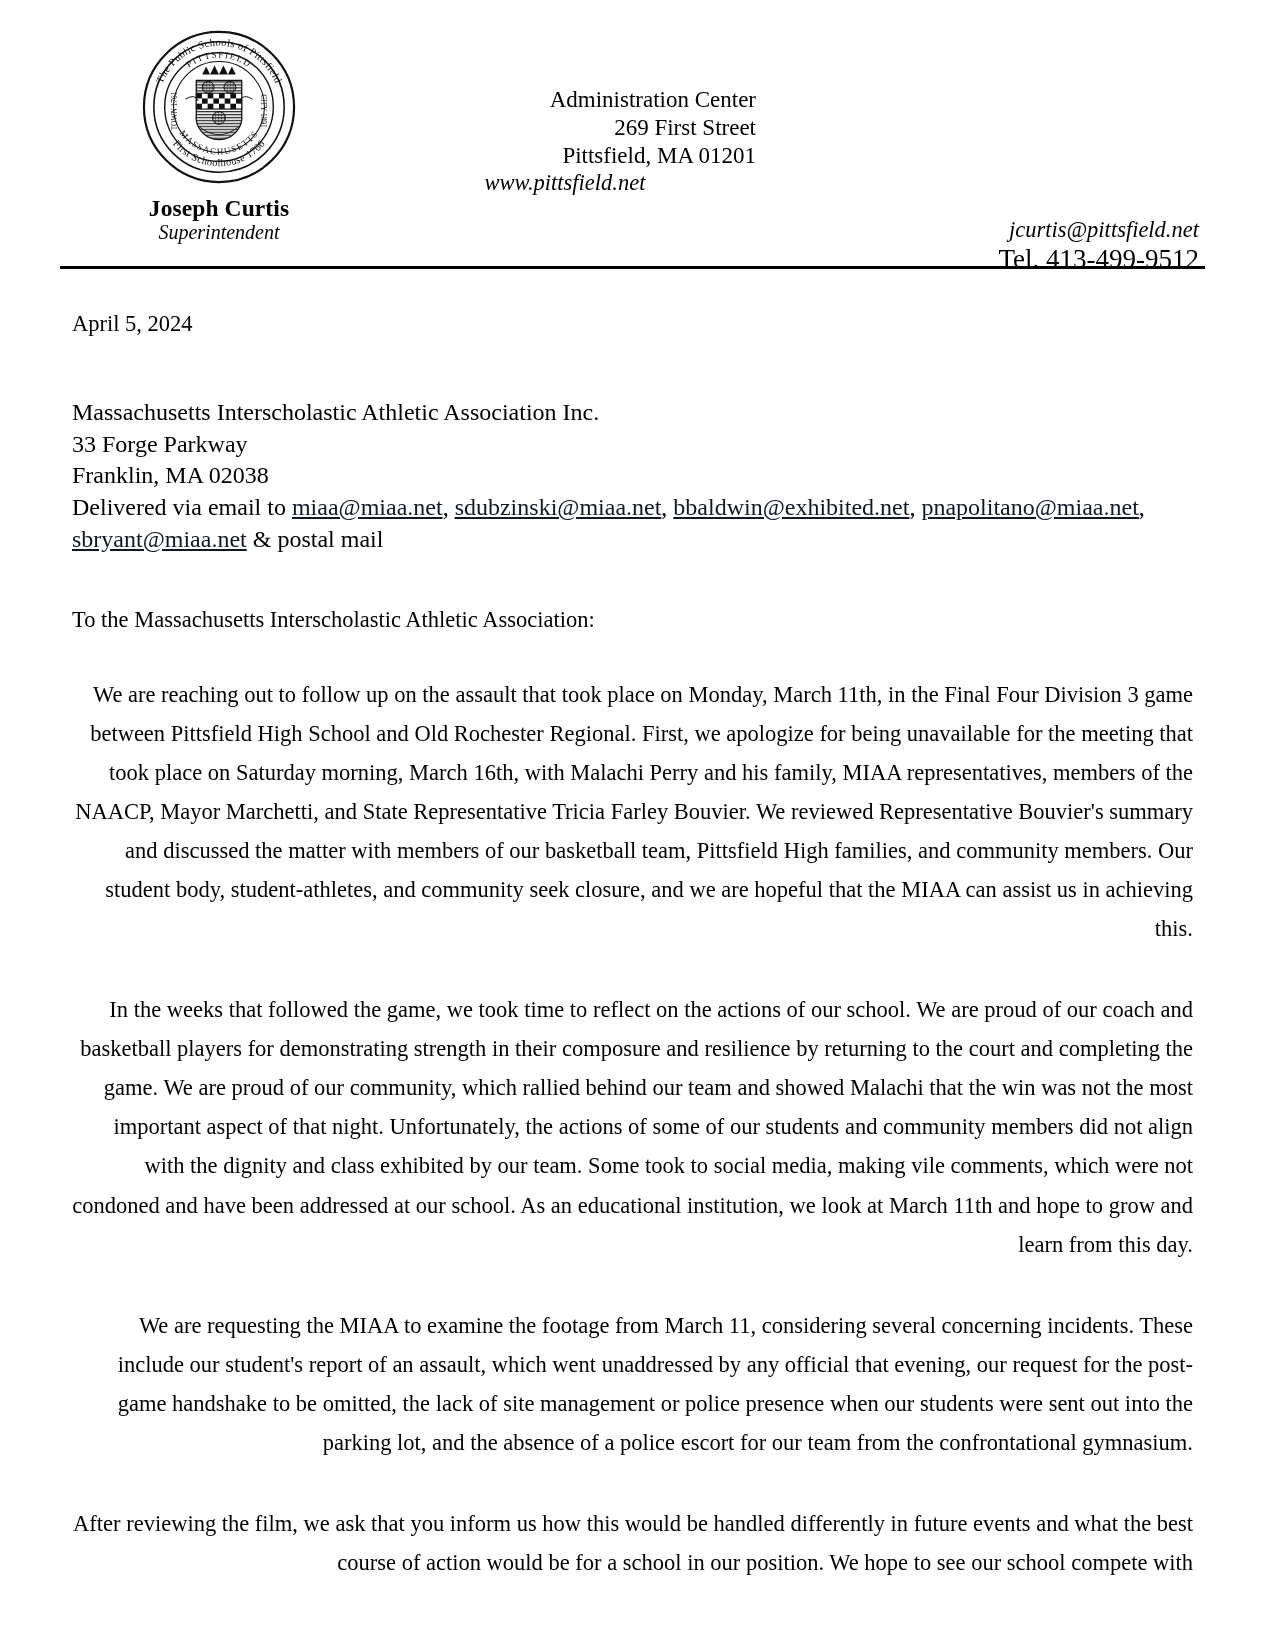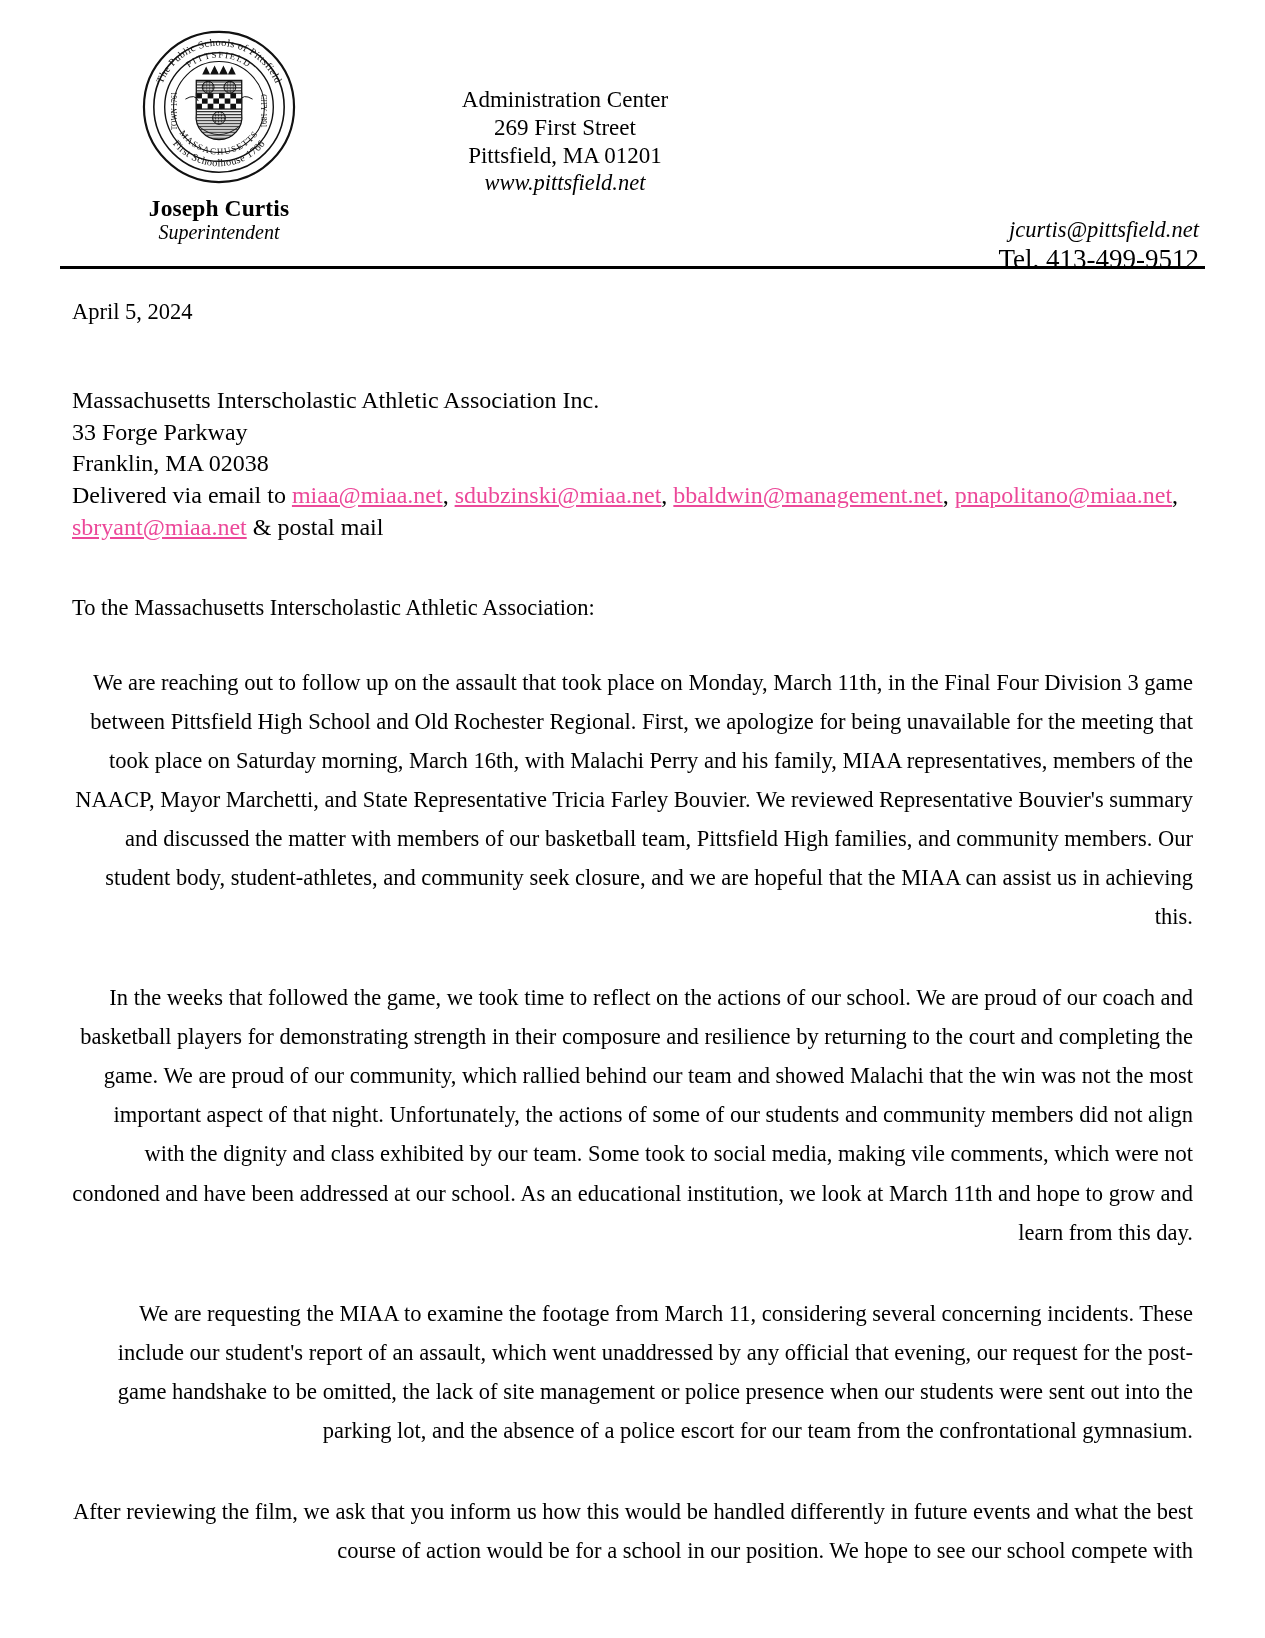--- a/index.html
+++ b/index.html
@@ -71,20 +71,21 @@
   .org-name {
     font-size: 24.5px;
     font-weight: bold;
     font-style: italic;
     letter-spacing: .1px;
     margin-bottom: 17px;
   }
   .addr-line {
     font-size: 23px;
     line-height: 1.22;
+    text-align: right;
   }
   .web {
     font-size: 22.5px;
     font-style: italic;
     text-align: center;
   }
   .lh-right {
     flex: 1 1 auto;
     text-align: right;
     padding-top: 190px;
@@ -105,39 +106,39 @@
     left: 60px;
     right: 60px;
     top: 266px;
     height: 3px;
     background: #000000;
   }
 
   
   .letter-body {
     padding: 0 72px 0 72px;
-    margin-top: 48px;
+    margin-top: 60px;
     font-size: 22.5px;
   }
   .date {
     font-size: 22.5px;
     line-height: 1.2;
   }
   .recipient {
     margin-top: 60px;
     font-size: 24px;
     line-height: 1.318;
   }
   .recipient div { white-space: nowrap; }
   .delivery {
     white-space: normal !important;
     line-height: 1.318;
   }
   a.mail {
-    color: #ec4899;
+    color: #0f172a;
     text-decoration: underline;
   }
   .salutation {
     margin-top: 52px;
     font-size: 22.5px;
   }
   p.para {
     margin: 0;
     margin-top: 42px;
     font-size: 22.5px;
@@ -234,21 +235,21 @@
   </div>
 
   <div class="letter-body">
 
     <div class="date">April 5, 2024</div>
 
     <div class="recipient">
       <div>Massachusetts Interscholastic Athletic Association Inc.</div>
       <div>33 Forge Parkway</div>
       <div>Franklin, MA 02038</div>
-      <div class="delivery"><span>Delivered via email to </span><a class="mail" href="#">miaa@miaa.net</a><span>, </span><a class="mail" href="#">sdubzinski@miaa.net</a><span>, </span><a class="mail" href="#">bbaldwin@management.net</a><span>, </span><a class="mail" href="#">pnapolitano@miaa.net</a><span>, </span><a class="mail" href="#">sbryant@miaa.net</a><span> &amp; postal mail</span></div>
+      <div class="delivery"><span>Delivered via email to </span><a class="mail" href="#">miaa@miaa.net</a><span>, </span><a class="mail" href="#">sdubzinski@miaa.net</a><span>, </span><a class="mail" href="#">bbaldwin@exhibited.net</a><span>, </span><a class="mail" href="#">pnapolitano@miaa.net</a><span>, </span><a class="mail" href="#">sbryant@miaa.net</a><span> &amp; postal mail</span></div>
     </div>
 
     <div class="salutation">To the Massachusetts Interscholastic Athletic Association:</div>
 
     <p class="para">We are reaching out to follow up on the assault that took place on Monday, March 11th, in the Final Four Division 3 game between Pittsfield High School and Old Rochester Regional.  First, we apologize for being unavailable for the meeting that took place on Saturday morning, March 16th, with Malachi Perry and his family, MIAA representatives, members of the NAACP, Mayor Marchetti, and State Representative Tricia Farley Bouvier.  We reviewed Representative Bouvier's summary and discussed the matter with members of our basketball team, Pittsfield High families, and community members.  Our student body, student-athletes, and community seek closure, and we are hopeful that the MIAA can assist us in achieving this.</p>
     <p class="para">In the weeks that followed the game, we took time to reflect on the actions of our school. We are proud of our coach and basketball players for demonstrating strength in their composure and resilience by returning to the court and completing the game.  We are proud of our community, which rallied behind our team and showed Malachi that the win was not the most important aspect of that night.  Unfortunately, the actions of some of our students and community members did not align with the dignity and class exhibited by our team.  Some took to social media, making vile comments, which were not condoned and have been addressed at our school.  As an educational institution, we look at March 11th and hope to grow and learn from this day.</p>
     <p class="para">We are requesting the MIAA to examine the footage from March 11, considering several concerning incidents. These include our student's report of an assault, which went unaddressed by any official that evening, our request for the post-game handshake to be omitted, the lack of site management or police presence when our students were sent out into the parking lot, and the absence of a police escort for our team from the confrontational gymnasium.</p>
     <p class="para">After reviewing the film, we ask that you inform us how this would be handled differently in future events and what the best course of action would be for a school in our position.  We hope to see our school compete with</p>
 
   </div>

